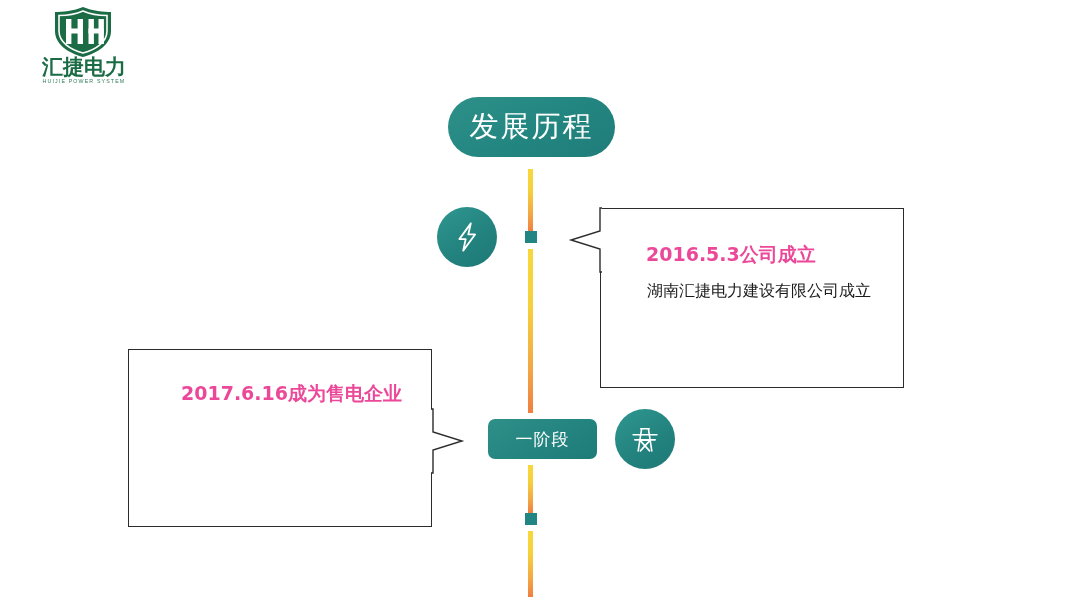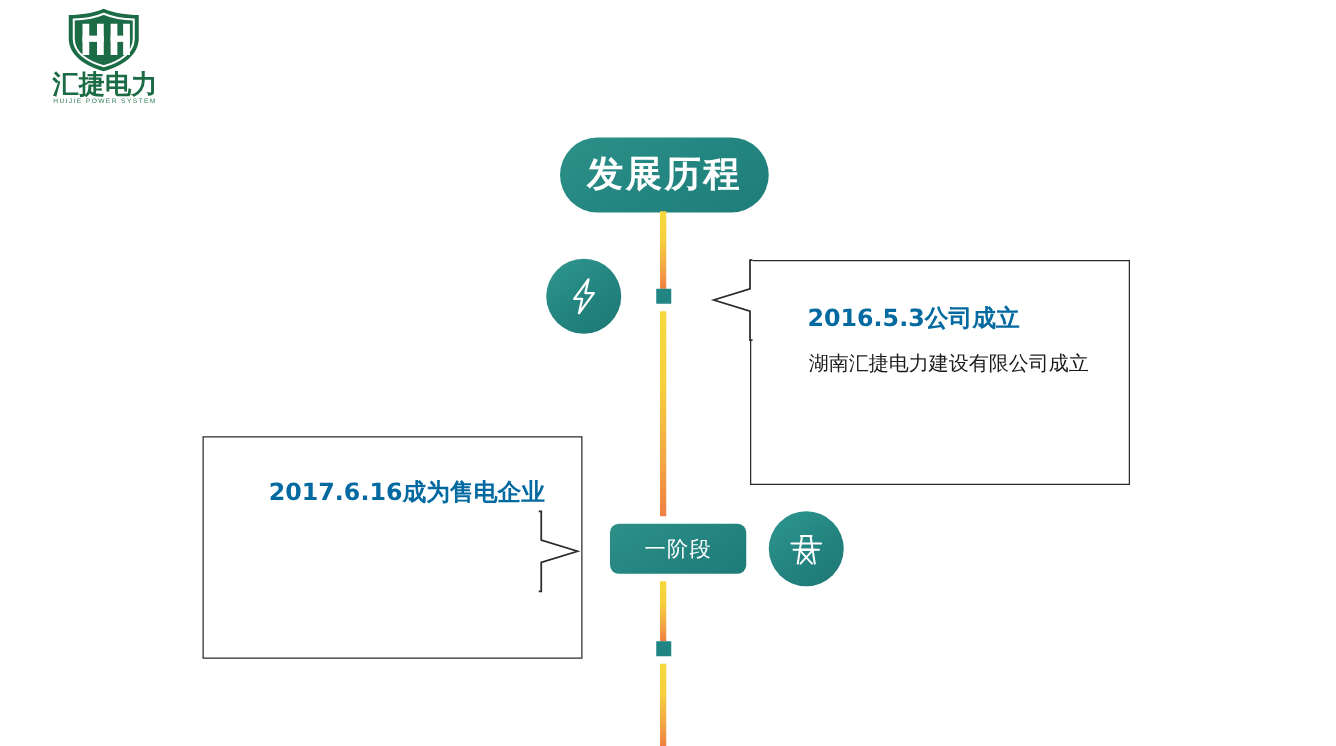--- a/index.html
+++ b/index.html
@@ -60,28 +60,28 @@
     color: #2e7d57;
     font-family: "Liberation Sans", sans-serif;
     white-space: nowrap;
     transform: scaleX(1.02);
   }
 
   
   #title-pill {
     position: absolute;
     left: 448px;
-    top: 110px;
+    top: 97px;
     width: 167px;
     height: 60px;
     border-radius: 30px;
     background: linear-gradient(150deg, #2d9088 0%, #238580 55%, #1f7d7a 100%);
     color: #ffffff;
     font-size: 29px;
-    font-weight: bold;
+    font-weight: normal;
     letter-spacing: 2px;
     display: flex;
     align-items: center;
     justify-content: center;
     font-family: "DejaVu Sans", sans-serif;
     box-sizing: border-box;
   }
 
   
   .tl-seg {
@@ -132,21 +132,21 @@
   
   .callout {
     position: absolute;
     background: #ffffff;
     box-sizing: border-box;
   }
   .callout .c-title {
     position: absolute;
     font-size: 19px;
     font-weight: bold;
-    color: #0369a1;
+    color: #ec4899;
     font-family: "DejaVu Sans", sans-serif;
     letter-spacing: 0px;
     white-space: nowrap;
   }
   .callout .c-body {
     position: absolute;
     font-size: 16px;
     color: #1a1a1a;
     font-family: "DejaVu Sans", sans-serif;
     line-height: 31px;
@@ -161,21 +161,20 @@
   }
   #callout-right .c-title { left: 45px; top: 33px; }
   #callout-right .c-body  { left: 45px; top: 66px; width: 225px; text-align: right; }
 
   #callout-left {
     left: 128px;
     top: 349px;
     width: 304px;
     height: 178px;
     border: 1.4px solid #2b2b2b;
-    margin-left: 34px;
   }
   #callout-left .c-title { left: 52px; top: 31px; }
   #callout-left .c-body  { left: 17px; top: 64px; width: 254px; text-align: right; }
 
   
   .notch {
     position: absolute;
     pointer-events: none;
   }
   #notch-right { left: 566px; top: 203px; width: 42px; height: 74px; }

